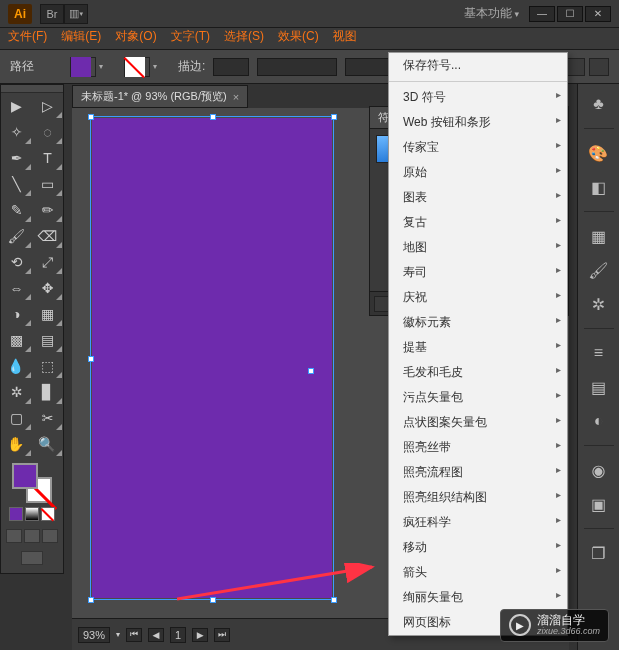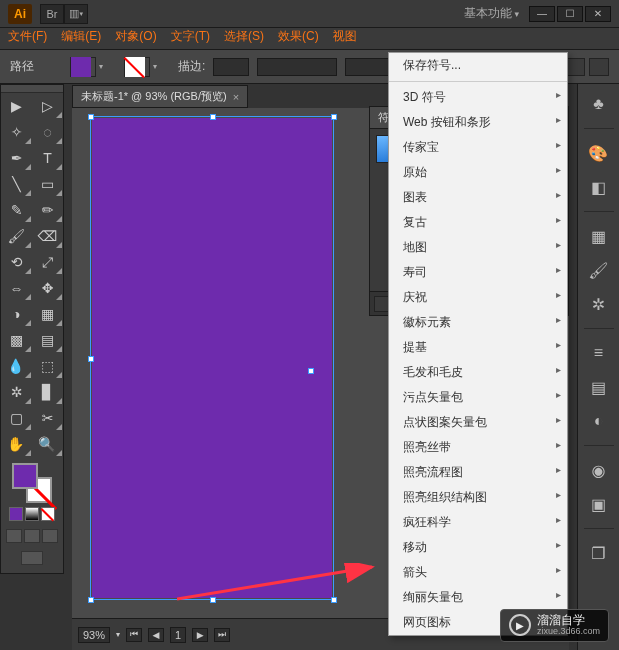--- a/index.html
+++ b/index.html
@@ -76,21 +76,21 @@
   .dd-sep { height: 1px; background: #ccc; margin: 3px 0; }
   .dd-sub::after { content: "▸"; position: absolute; right: 6px; font-size: 10px; color: #666; }
   
   .status-bar { position: absolute; left: 72px; right: 50px; bottom: 0; height: 32px; background: #3a3a3a; border-top: 1px solid #1a1a1a; display: flex; align-items: center; gap: 6px; padding: 0 6px; font-size: 11px; color: #ccc; }
   .zoom-box { background: #2f2f2f; border: 1px solid #1a1a1a; padding: 1px 4px; }
   .nav-btn { width: 16px; height: 14px; background: #2f2f2f; border: 1px solid #1a1a1a; display: flex; align-items: center; justify-content: center; font-size: 9px; }
   
   .watermark { position: absolute; right: 10px; bottom: 8px; background: rgba(0,0,0,0.75); border: 1px solid #555; border-radius: 4px; padding: 4px 8px; display: flex; align-items: center; gap: 6px; z-index: 200; color: #eee; font-size: 12px; }
   .wm-play { width: 22px; height: 22px; border: 2px solid #ccc; border-radius: 50%; display: flex; align-items: center; justify-content: center; font-size: 10px; }
   .wm-text { display: flex; flex-direction: column; line-height: 1.1; }
-  .wm-sub { font-size: 9px; color: #aaa; }
+  .wm-sub { font-size: 9px; color: #aaa; font-style: italic; }
 </style>
 </head>
 <body>
 
 <div class="titlebar">
   <div class="ai-logo">Ai</div>
   <div class="title-btn">Br</div>
   <div class="title-btn">▥<span style="font-size:7px">▾</span></div>
   <div class="title-spacer"></div>
   <div class="workspace-label">基本功能</div>

